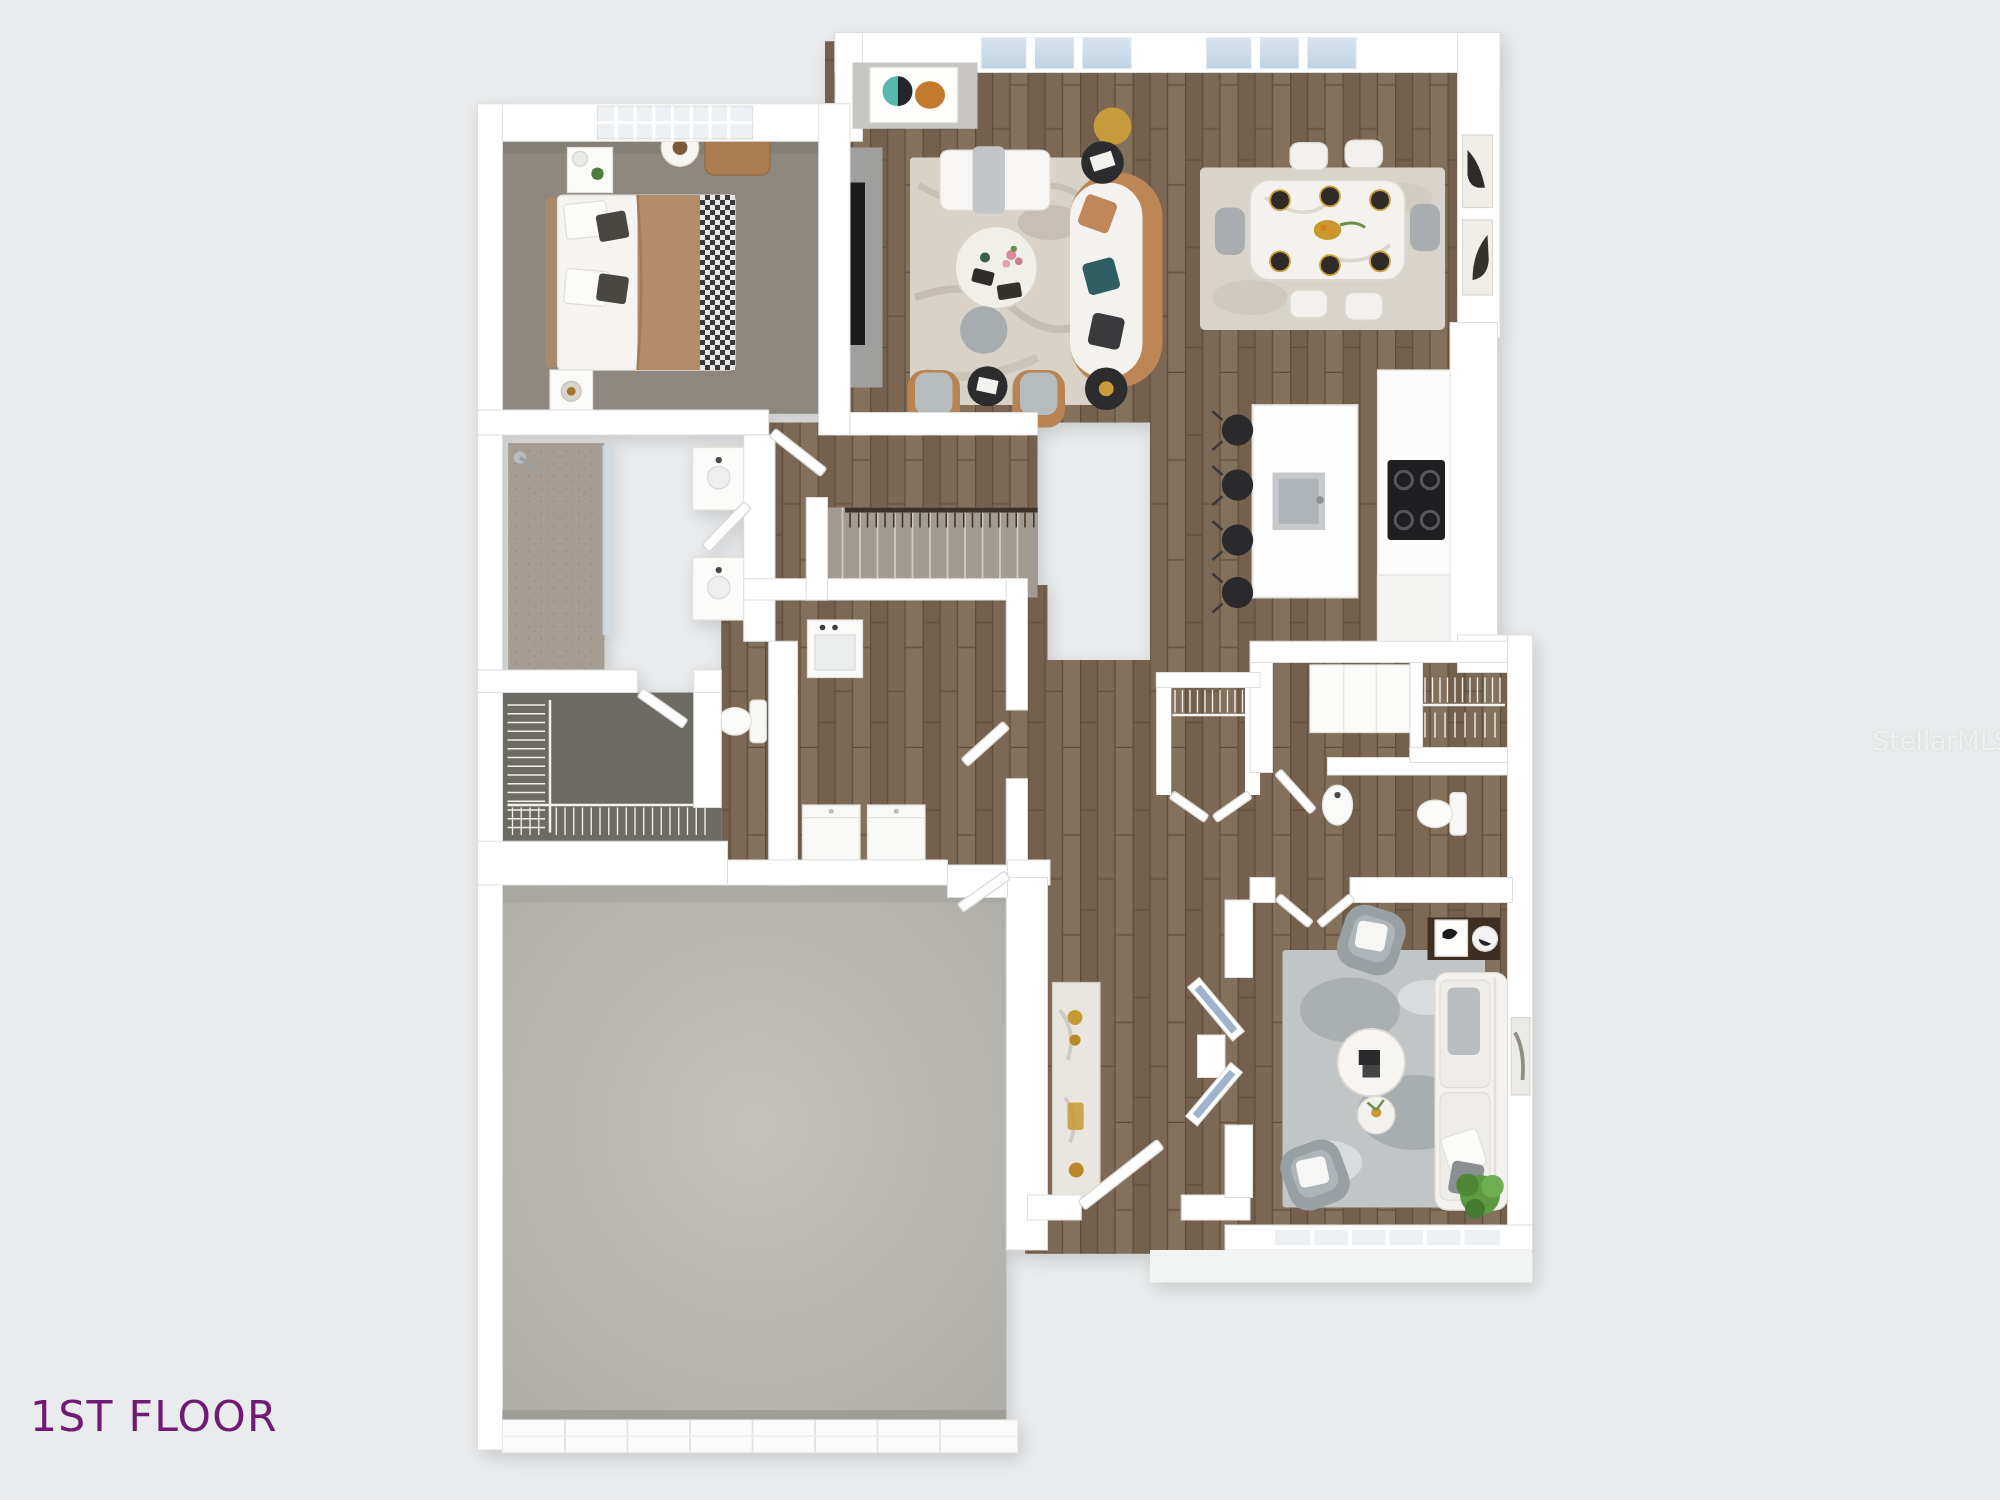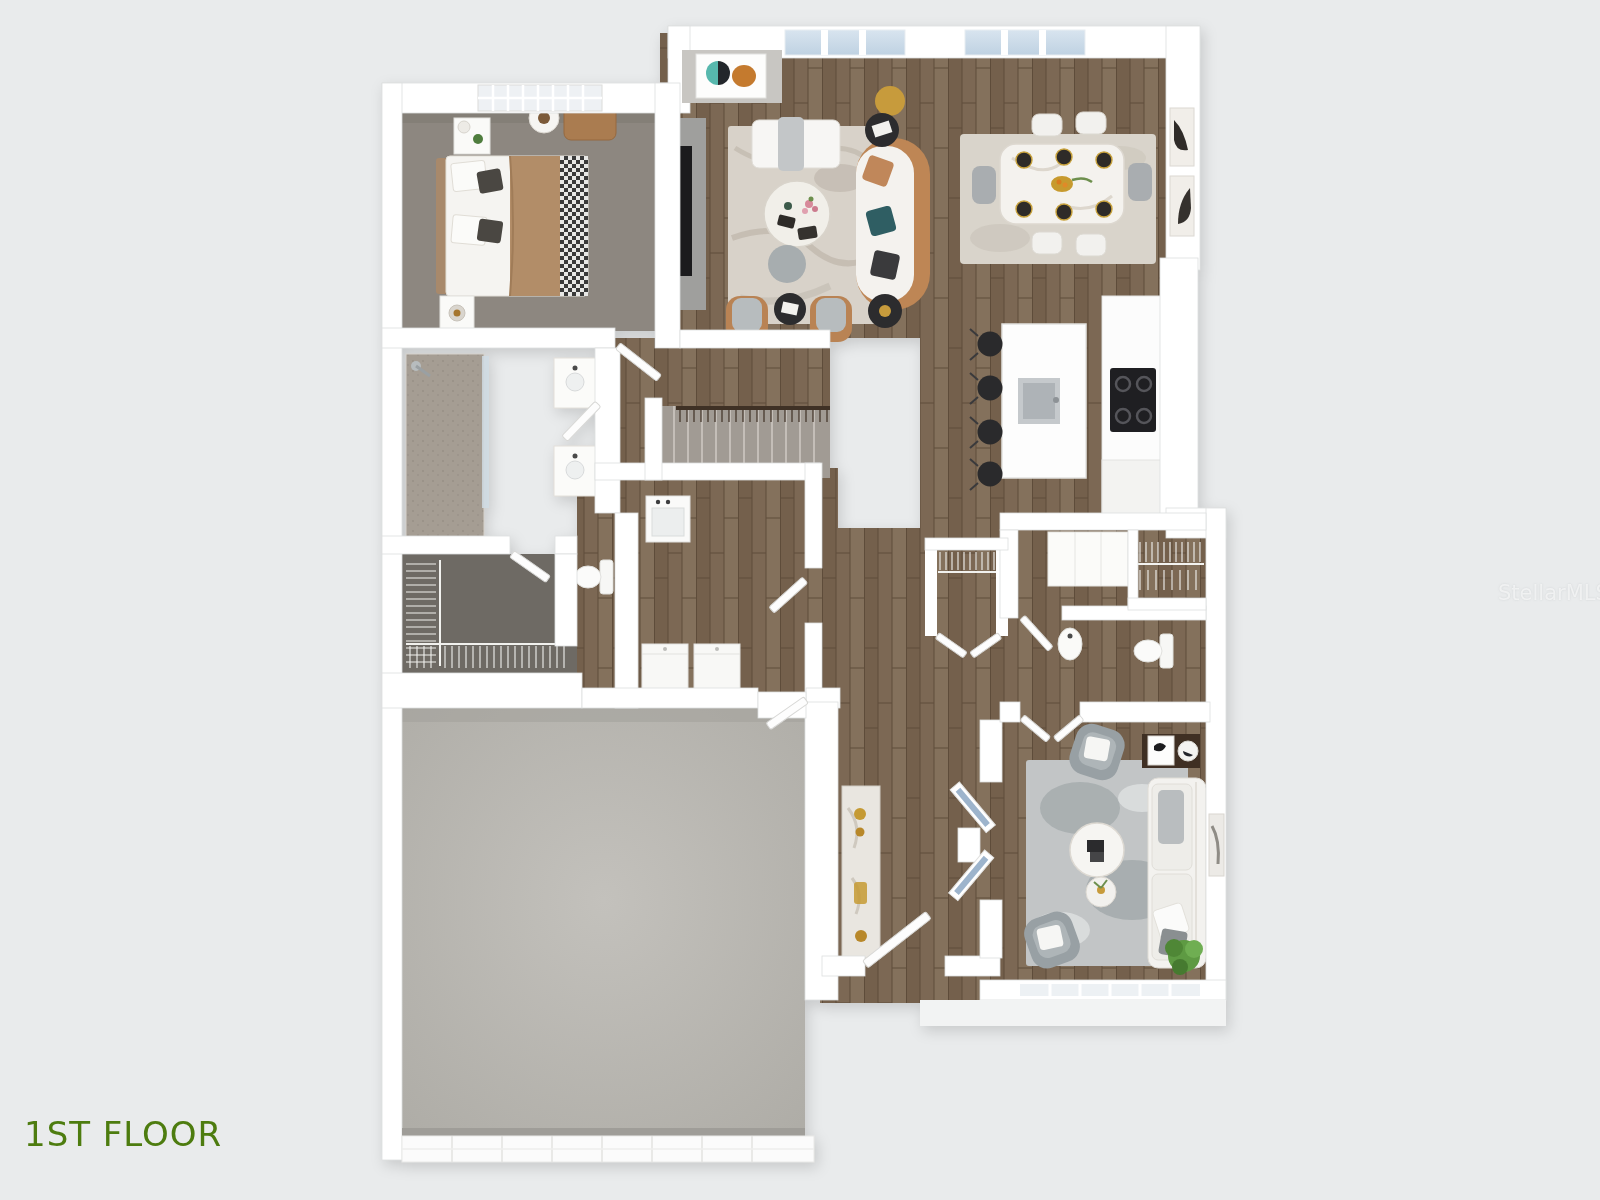--- a/index.html
+++ b/index.html
@@ -1,20 +1,20 @@
 <!DOCTYPE html>
 <html><head>
 <meta charset="utf-8">
 <style>
   html,body{margin:0;padding:0;width:1600px;height:1200px;overflow:hidden;
     background:#e9ebec;font-family:"DejaVu Sans","Liberation Sans",sans-serif;}
   .stage{position:absolute;left:0;top:0;width:1600px;height:1200px;}
   .plan{position:absolute;left:360px;top:8px;width:880px;height:1165px;
     filter:drop-shadow(3px 5px 7px rgba(0,0,0,0.14));}
-  .floor-title{position:absolute;left:24px;top:1114px;font-size:34px;color:#4d7c0f;
+  .floor-title{position:absolute;left:24px;top:1114px;font-size:34px;color:#701a75;
     letter-spacing:1px;font-weight:400;}
   .watermark{position:absolute;left:1498px;top:581px;font-size:21px;
     color:rgba(255,255,255,0.62);text-shadow:0 0 2px rgba(160,165,168,0.35);}
 </style>
 </head>
 <body>
 
 <div class="stage">
 
 <svg class="plan" viewBox="0 0 880 1165">

